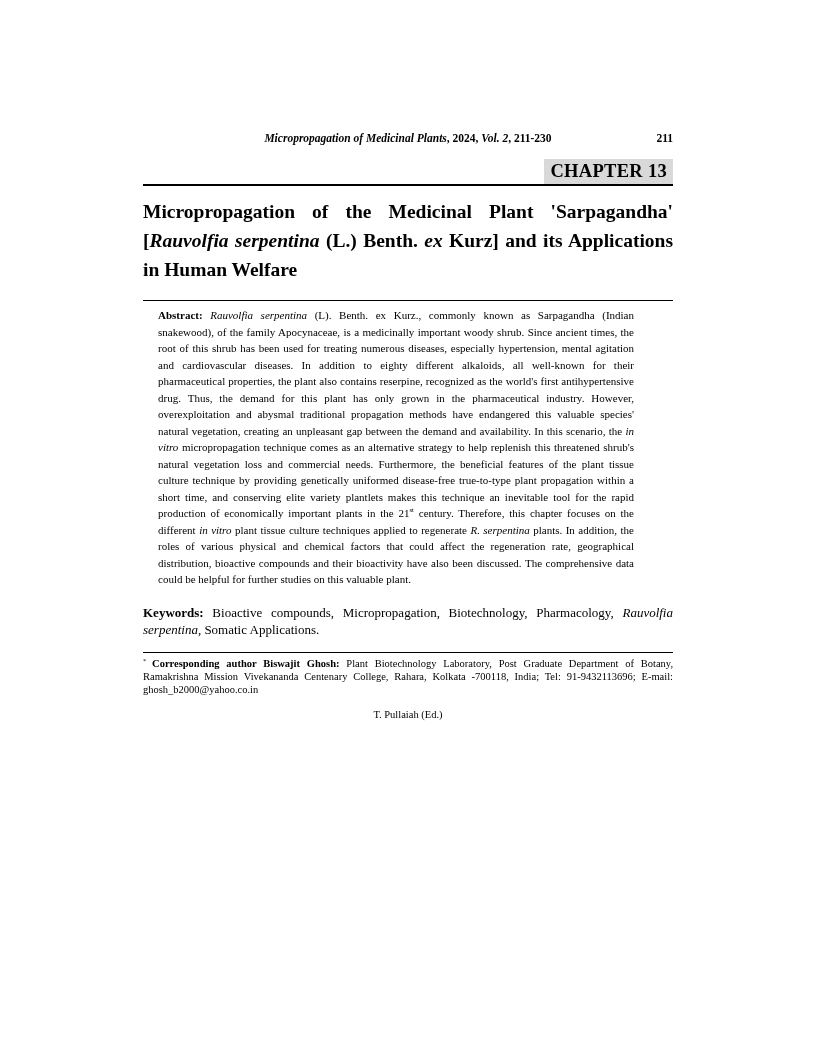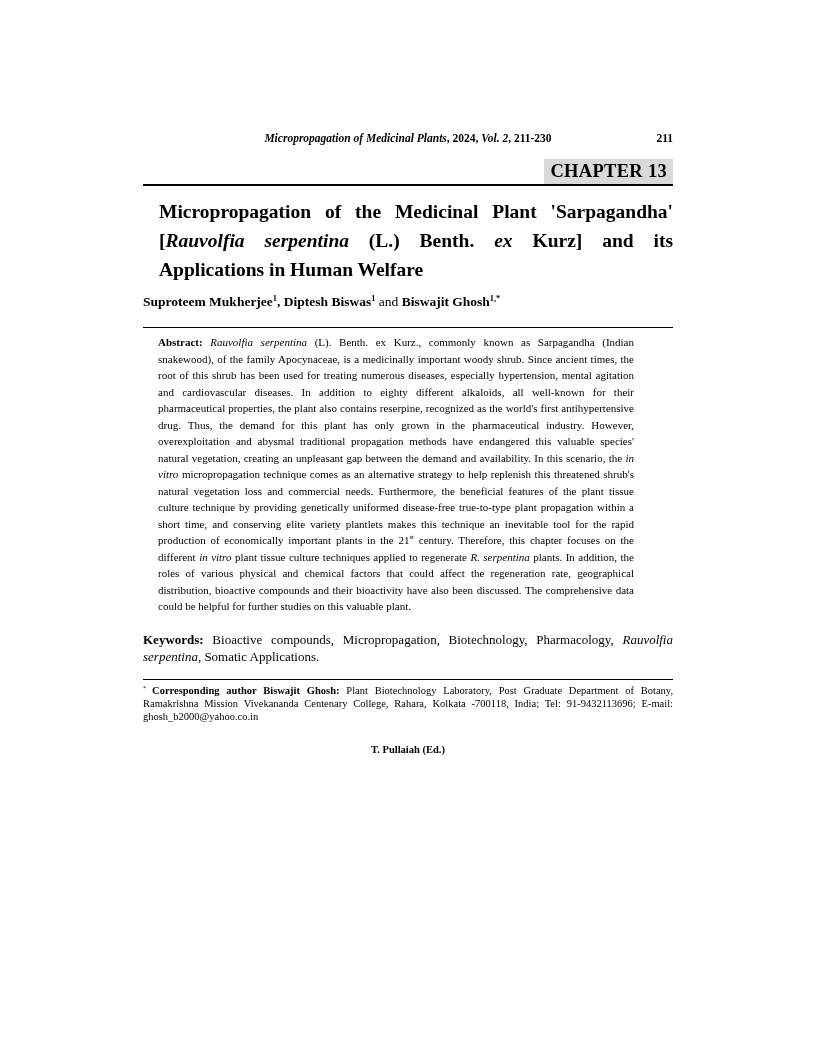--- a/index.html
+++ b/index.html
@@ -55,21 +55,20 @@
   .rule-thin {
     border-top: 1.5px solid #000000;
     height: 0;
   }
   .title {
     margin-top: 11px;
     font-size: 19.5px;
     line-height: 29px;
     font-weight: bold;
     text-align: justify;
-    margin-left: 16px;
   }
   .authors {
     margin-top: 9px;
     font-size: 13.5px;
     line-height: 18px;
   }
   .affiliation {
     margin-top: 2px;
     font-size: 12.5px;
     line-height: 17px;
@@ -92,25 +91,25 @@
     text-align: justify;
   }
   .rule-foot { margin-top: 13px; }
   .footnote {
     margin-top: 4px;
     font-size: 10.5px;
     line-height: 13px;
     text-align: justify;
   }
   .credits {
-    margin-top: 20px;
+    margin-top: 12px;
     text-align: center;
     font-size: 10.5px;
     line-height: 13.5px;
-    font-weight: bold;
+    font-weight: normal;
   }
 </style>
 </head>
 <body>
 
 <div class="page">
   <div class="content">
 
     <div class="header-row">
       <span><span class="run-b run-i">Micropropagation of Medicinal Plants</span><span class="run-b">, 2024, </span><span class="run-b run-i">Vol. 2</span><span class="run-b">, 211-230</span></span>
@@ -118,21 +117,20 @@
     </div>
 
     <div class="chapter-row">
       <span class="chapter-badge">CHAPTER 13</span>
     </div>
 
     <div class="rule"></div>
 
     <h1 class="title" style="margin-bottom:0;"><span class="run-b">Micropropagation of the Medicinal Plant 'Sarpagandha' [</span><span class="run-b run-i">Rauvolfia serpentina</span><span class="run-b"> (L.) Benth. </span><span class="run-b run-i">ex</span><span class="run-b"> Kurz] and its Applications in Human Welfare</span></h1>
 
-    <div class="authors"><span class="run-b">Suproteem Mukherjee</span><span class="run-b run-sup">1</span><span class="run-b">, </span><span class="run-b">Diptesh Biswas</span><span class="run-b run-sup">1</span><span> and </span><span class="run-b">Biswajit Ghosh</span><span class="run-b run-sup">1,*</span></div>
 
 
     <div class="rule-thin rule-affil"></div>
 
     <div class="abstract"><span class="run-b">Abstract: </span><span class="run-i">Rauvolfia serpentina</span><span> (L). Benth. ex Kurz., commonly known as Sarpagandha (Indian snakewood), of the family Apocynaceae, is a medicinally important woody shrub. Since ancient times, the root of this shrub has been used for treating numerous diseases, especially hypertension, mental agitation and cardiovascular diseases. In addition to eighty different alkaloids, all well-known for their pharmaceutical properties, the plant also contains reserpine, recognized as the world's first antihypertensive drug. Thus, the demand for this plant has only grown in the pharmaceutical industry. However, overexploitation and abysmal traditional propagation methods have endangered this valuable species' natural vegetation, creating an unpleasant gap between the demand and availability. In this scenario, the </span><span class="run-i">in vitro</span><span> micropropagation technique comes as an alternative strategy to help replenish this threatened shrub's natural vegetation loss and commercial needs. Furthermore, the beneficial features of the plant tissue culture technique by providing genetically uniformed disease-free true-to-type plant propagation within a short time, and conserving elite variety plantlets makes this technique an inevitable tool for the rapid production of economically important plants in the 21</span><span class="run-sup">st</span><span> century. Therefore, this chapter focuses on the different </span><span class="run-i">in vitro</span><span> plant tissue culture techniques applied to regenerate </span><span class="run-i">R. serpentina</span><span> plants. In addition, the roles of various physical and chemical factors that could affect the regeneration rate, geographical distribution, bioactive compounds and their bioactivity have also been discussed. The comprehensive data could be helpful for further studies on this valuable plant.</span></div>
 
     <div class="keywords"><span class="run-b">Keywords: </span><span>Bioactive compounds, Micropropagation, Biotechnology, Pharmacology, </span><span class="run-i">Rauvolfia serpentina</span><span>, Somatic Applications.</span></div>
 
     <div class="rule-thin rule-foot"></div>
 

